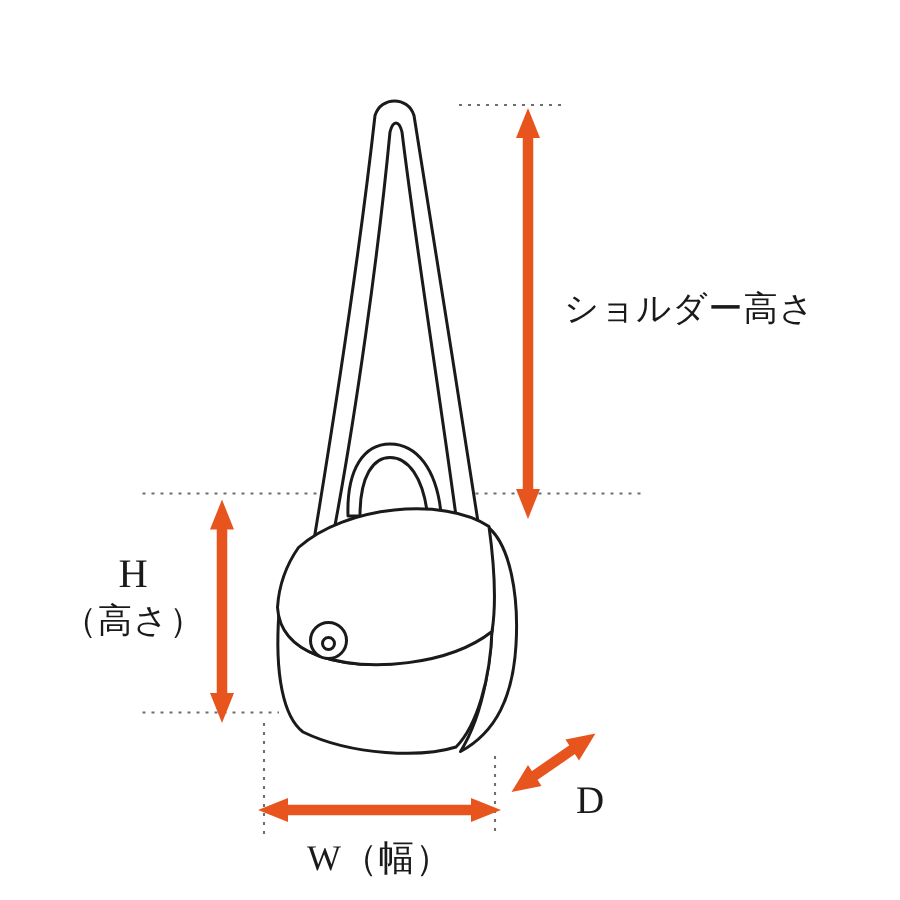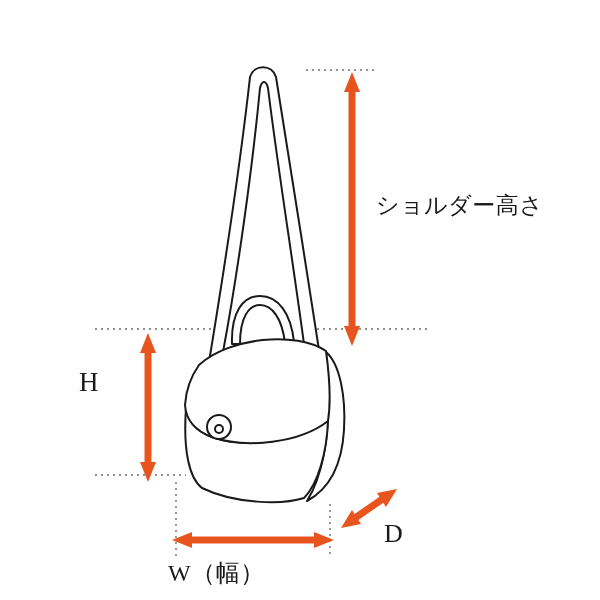--- a/index.html
+++ b/index.html
@@ -44,21 +44,21 @@
     font-size: 23px;
   }
   .label-height .abbr {
     font-size: 27px;
     display: block;
   }
   .label-width {
     left: 168px;
     top: 526px;
     width: 170px;
-    text-align: left;
+    text-align: center;
     font-size: 24px;
   }
   .label-depth {
     left: 384px;
     top: 486px;
     font-size: 23px;
     text-align: left;
   }
   .label-depth .abbr {
     font-size: 26px;
@@ -139,20 +139,21 @@
         <polygon points="341,496 361,492 352,478"></polygon>
         <polygon points="397,457 386,475 377,461"></polygon>
       </g>
     </g>
   </svg>
 
   <div class="label label-shoulder">ショルダー高さ</div>
 
   <div class="label label-height">
     <span class="abbr">H</span>
+    <span>（高さ）</span>
   </div>
 
   <div class="label label-width">W（幅）</div>
 
   <div class="label label-depth">
     <span class="abbr">D</span>
   </div>
 
 </div>
 

